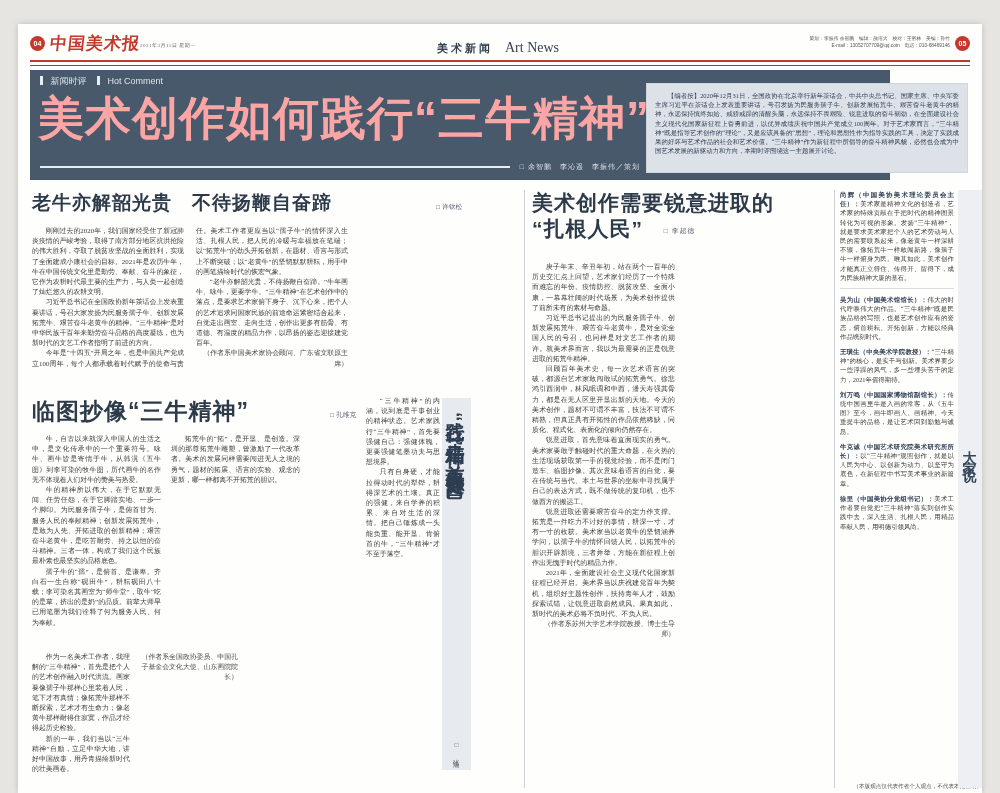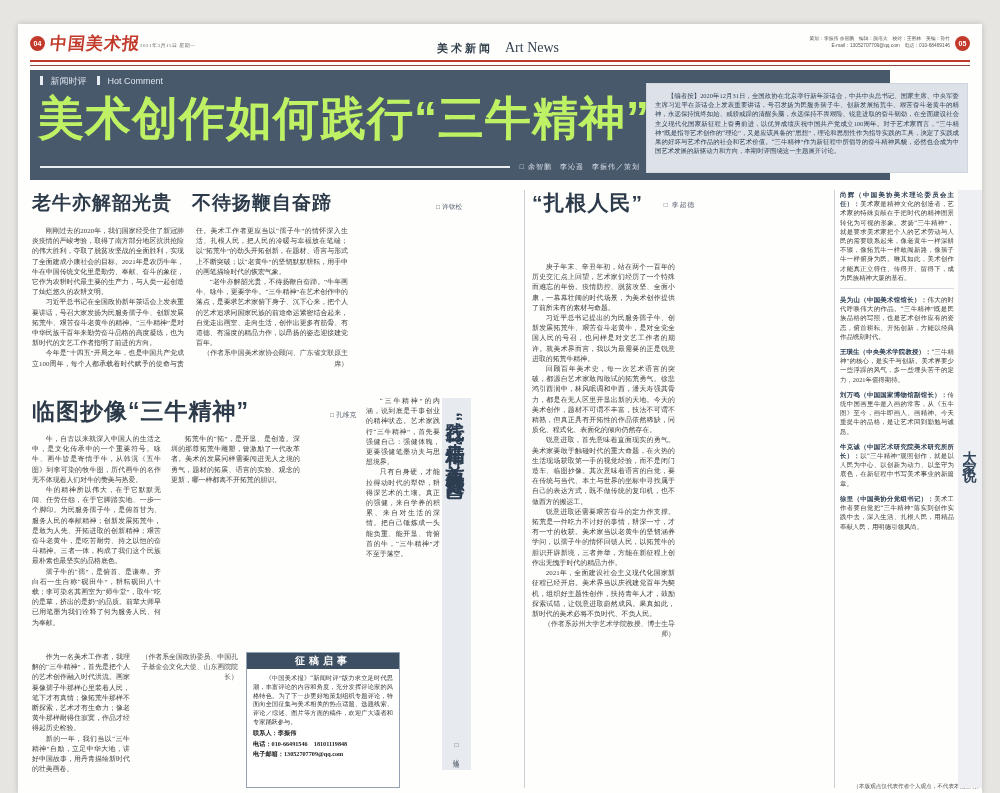--- a/index.html
+++ b/index.html
@@ -20,21 +20,21 @@
   .center-head .cn{font-weight:bold;font-size:11px;letter-spacing:3px;margin-top:12px;}
   .center-head .en{font-size:14px;margin-left:8px;margin-top:8px;}
   .credits{position:absolute;right:32px;top:6px;text-align:right;color:#555;
            font:4.8px/6.5px "Liberation Sans",sans-serif;}
   .rule{position:absolute;left:12px;top:36px;width:940px;border-top:2.5px solid #bf392c;}
   .rule2{position:absolute;left:12px;top:41px;width:940px;border-top:1px solid #8d4a41;}
   
   .banner{position:absolute;left:12px;top:46px;width:860px;height:110px;background:#49596c;}
   .tabs{position:absolute;left:10px;top:5px;color:#dde4ec;font:9px/12px "Liberation Sans",sans-serif;}
   .tabs .bar{display:inline-block;width:3px;height:9px;background:#e8edf2;margin:0 5px 0 0;vertical-align:-1px;}
-  .headline{position:absolute;left:8px;top:22px;width:620px;color:#bef264;
+  .headline{position:absolute;left:8px;top:22px;width:620px;color:#fca5a5;
             font:900 46px/1.15 "Liberation Sans",sans-serif;letter-spacing:1px;white-space:nowrap;}
   .byrow{position:absolute;left:10px;top:92px;width:600px;display:flex;align-items:center;}
   .byrow .line{flex:1;height:2px;background:#e9edf2;margin-right:10px;}
   .byrow .by{color:#d9e0e8;font:7px "Liberation Sans",sans-serif;letter-spacing:1px;}
   .ednote{position:absolute;left:616px;top:13px;width:304px;height:74px;background:#dde2e9;
           border:1px solid #cfd6de;padding:7px 8px;color:#2e3e52;
           font-size:6.4px;line-height:9.2px;text-align:justify;}
   .ednote p{margin:0;text-indent:2em;}
   
   .atitle{font-family:"Liberation Sans",sans-serif;font-weight:bold;color:#2c3a49;letter-spacing:1px;}
@@ -148,31 +148,23 @@
 
   <div class="mid-col onecol">
       <p class="para">“三牛精神”的内涵，说到底是干事创业的精神状态。艺术家践行“三牛精神”，首先要强健自己：强健体魄，更要强健笔墨功夫与思想境界。</p>
       <p class="para">只有自身硬，才能拉得动时代的犁铧，耕得深艺术的土壤。真正的强健，来自学养的积累、来自对生活的深情。把自己锤炼成一头能负重、能开垦、肯俯首的牛，“三牛精神”才不至于落空。</p>
     </div>
   <div class="vstrip">
     <div class="vtitle">践行“三牛精神”首先要强健自己</div>
     <div class="vby">□ 张瀚</div>
   </div>
 
-  <div class="callout">
-    <div class="hd">征稿启事</div>
-    <div class="bd">
-      <p>《中国美术报》“新闻时评”版力求立足时代思潮，丰富评论的内容和角度，充分发挥评论家的风格特色。为了下一步更好地策划组织专题评论，特面向全国征集与美术相关的热点话题、选题线索、评论／综述、图片等方面的稿件，欢迎广大读者和专家踊跃参与。</p>
-      <p class="c">联系人：李振伟</p>
-      <p class="c">电话：010-66491546　18101119848</p>
-      <p class="c">电子邮箱：13052707709@qq.com</p>
-    </div>
-  </div>
 
   <div class="atitle a3-title">
+    <div>美术创作需要锐意进取的</div>
     <div>
       <span>“扎根人民”</span>
       <span class="byline a3-byline">□ 李超德</span>
     </div>
   </div>
   <div class="colbody a3-body">
       <p class="para">庚子年末、辛丑年初，站在两个一百年的历史交汇点上回望，艺术家们经历了一个特殊而难忘的年份。疫情防控、脱贫攻坚、全面小康，一幕幕壮阔的时代场景，为美术创作提供了前所未有的素材与命题。</p>
       <p class="para">习近平总书记提出的为民服务孺子牛、创新发展拓荒牛、艰苦奋斗老黄牛，是对全党全国人民的号召，也同样是对文艺工作者的期许。就美术界而言，我以为最需要的正是锐意进取的拓荒牛精神。</p>
       <p class="para">回顾百年美术史，每一次艺术语言的突破，都源自艺术家敢闯敢试的拓荒勇气。徐悲鸿引西润中，林风眠调和中西，潘天寿强其骨力，都是在无人区里开垦出新的天地。今天的美术创作，题材不可谓不丰富，技法不可谓不精熟，但真正具有开拓性的作品依然稀缺，同质化、程式化、表面化的倾向仍然存在。</p>
       <p class="para">锐意进取，首先意味着直面现实的勇气。美术家要敢于触碰时代的重大命题，在火热的生活现场获取第一手的视觉经验，而不是闭门造车、临图抄像。其次意味着语言的自觉，要在传统与当代、本土与世界的坐标中寻找属于自己的表达方式，既不做传统的复印机，也不做西方的搬运工。</p>

